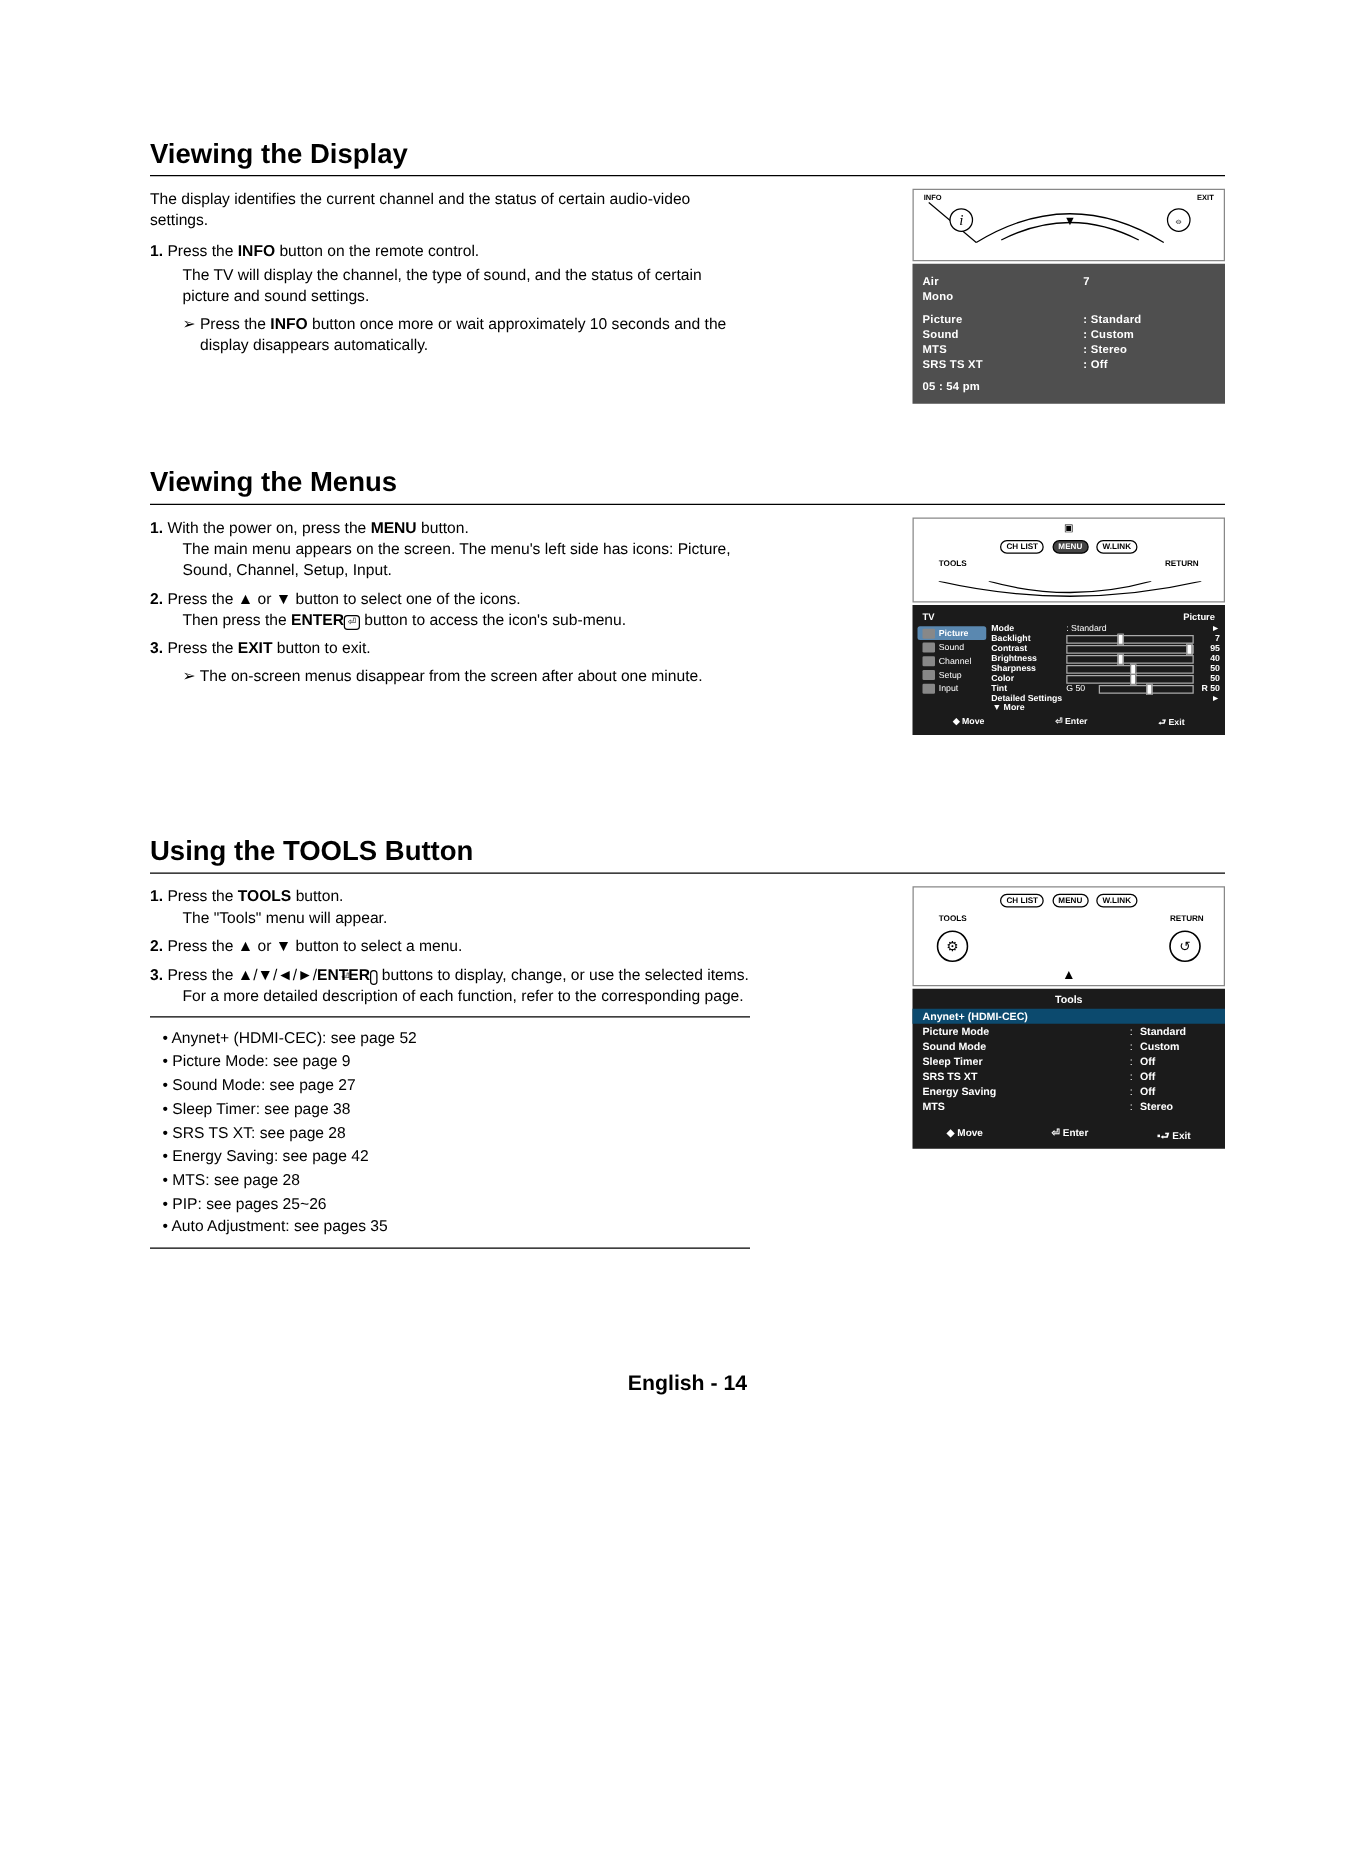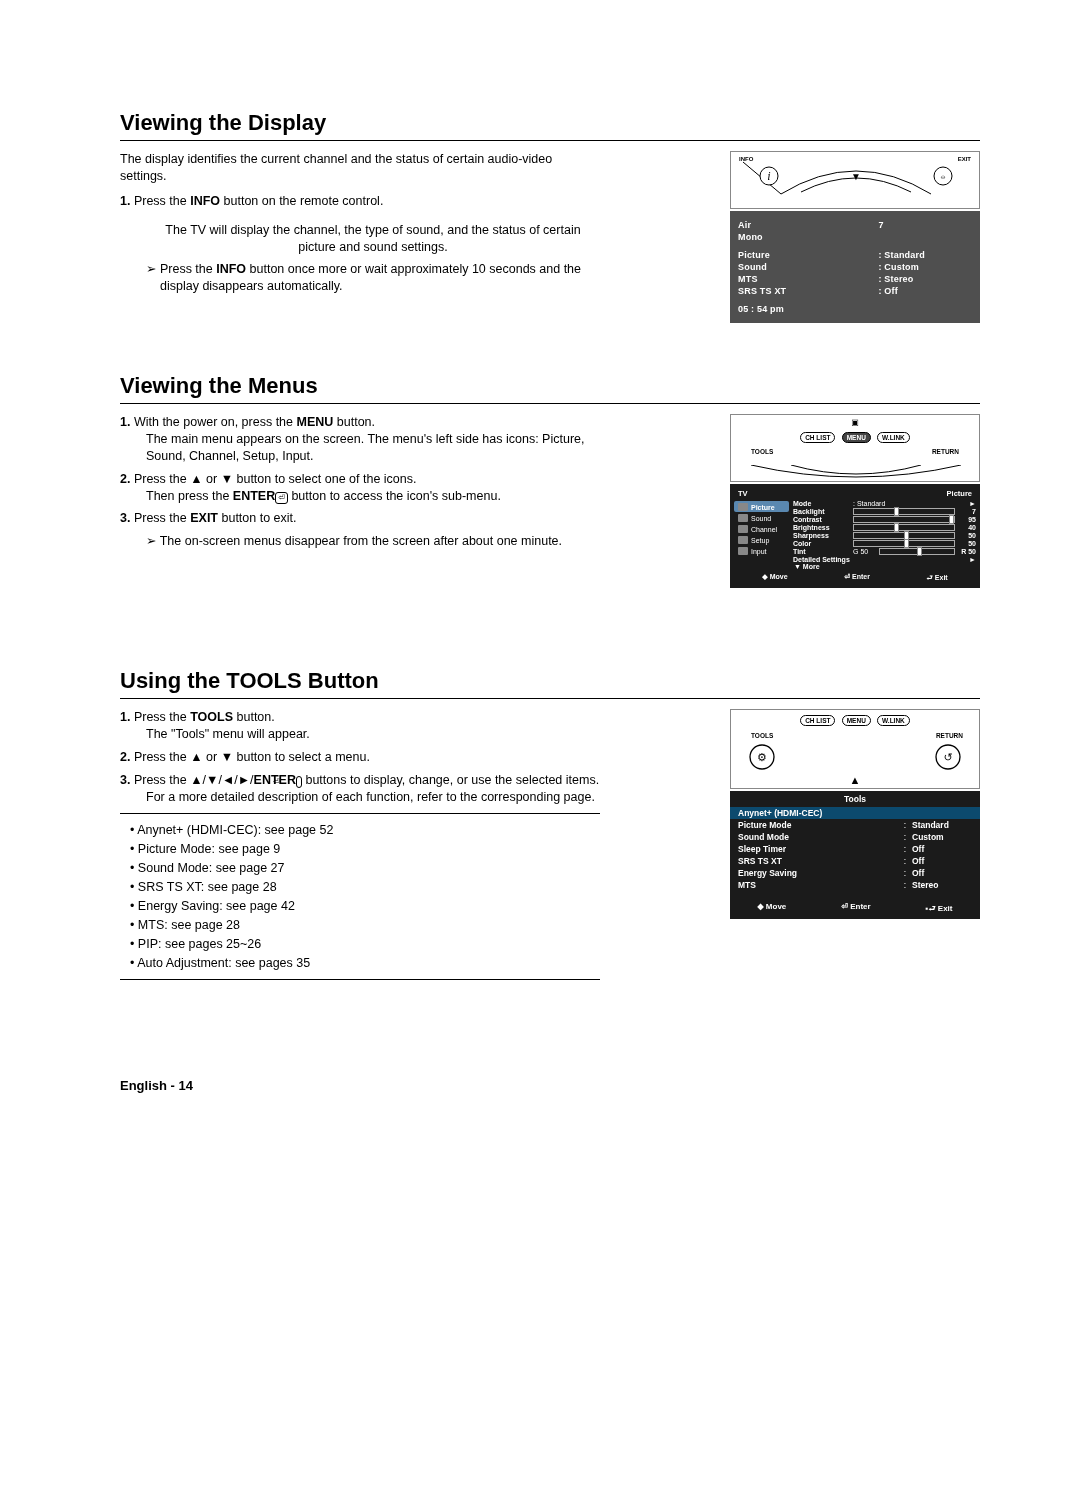--- a/index.html
+++ b/index.html
@@ -84,21 +84,21 @@
 .remote-btn {
   display: inline-block;
   border: 1px solid #000;
   border-radius: 10px;
   padding: 1px 4px;
   font-size: 6.5px;
   font-weight: bold;
   margin: 1px 2px;
   background: #fff;
 }
-.osd-row { display: flex; justify-content: space-between; padding: 1px 0; }
+.osd-row { display: flex; justify-content: flex-start; padding: 1px 0; }
 .osd-left { width: 55%; font-weight: bold; }
 .osd-right { width: 40%; font-weight: bold; }
 .osd-gap { height: 6px; }
 .menu-osd {
   background: #1b1b1b;
   color: #fff;
   font-size: 7.5px;
   padding: 4px;
   margin-top: 2px;
 }
@@ -190,21 +190,22 @@
   text-indent: -12px;
   padding-left: 12px;
   margin-bottom: 2px;
 }
 .hr-thin {
   border: none;
   border-top: 1px solid #000;
   margin: 8px 0;
 }
 .page-footer {
-  font-size: 13px;
+  text-align: center;
+  font-size: 17px;
   font-weight: bold;
   margin-top: 90px;
 }
 .enter-glyph {
   display: inline-block;
   border: 1px solid #000;
   border-radius: 3px;
   font-size: 8px;
   padding: 0 2px;
   line-height: 10px;
@@ -216,21 +217,21 @@
 
 <div class="section clearfix">
   <div class="section-title">Viewing the Display</div>
 
   <div class="col-left">
     <div class="section-intro">The display identifies the current channel and the status of certain audio-video settings.</div>
     <ol>
       <li>
         <span class="num">1.</span>
         <span>Press the </span><span class="bold">INFO</span><span> button on the remote control.</span><br>
-        <span style="display:block;padding-left:0;text-indent:0;margin-top:12px;text-align:center;">The TV will display the channel, the type of sound, and the status of certain picture and sound settings.</span>
+        <span style="display:block;padding-left:0;text-indent:0;margin-top:2px;">The TV will display the channel, the type of sound, and the status of certain picture and sound settings.</span>
       </li>
     </ol>
     <div class="sub-note">
       <span>➢  Press the </span><span class="bold">INFO</span><span> button once more or wait approximately 10 seconds and the display disappears automatically.</span>
     </div>
   </div>
 
   <div class="col-right">
     <div class="osd-remote">
       <span style="position:absolute;left:8px;top:4px;font-size:6px;font-weight:bold;">INFO</span>
@@ -429,20 +430,21 @@
       <li>
         <span class="num">3.</span>
         <span>Press the ▲/▼/◄/►/</span><span class="bold">ENTER</span><span class="enter-glyph">⏎</span><span> buttons to display, change, or use the selected items. For a more detailed description of each function, refer to the corresponding page.</span>
       </li>
     </ol>
     <hr class="hr-thin">
     <ul class="bullets" id="tools-bullets">
         <li>• Anynet+ (HDMI-CEC): see page 52</li>
         <li>• Picture Mode: see page 9</li>
         <li>• Sound Mode: see page 27</li>
+        <li>• Sleep Timer: see page 38</li>
         <li>• SRS TS XT: see page 28</li>
         <li>• Energy Saving: see page 42</li>
         <li>• MTS: see page 28</li>
         <li>• PIP: see pages 25~26</li>
         <li>• Auto Adjustment: see pages 35</li>
       </ul>
     <hr class="hr-thin">
   </div>
 
   <div class="col-right">

